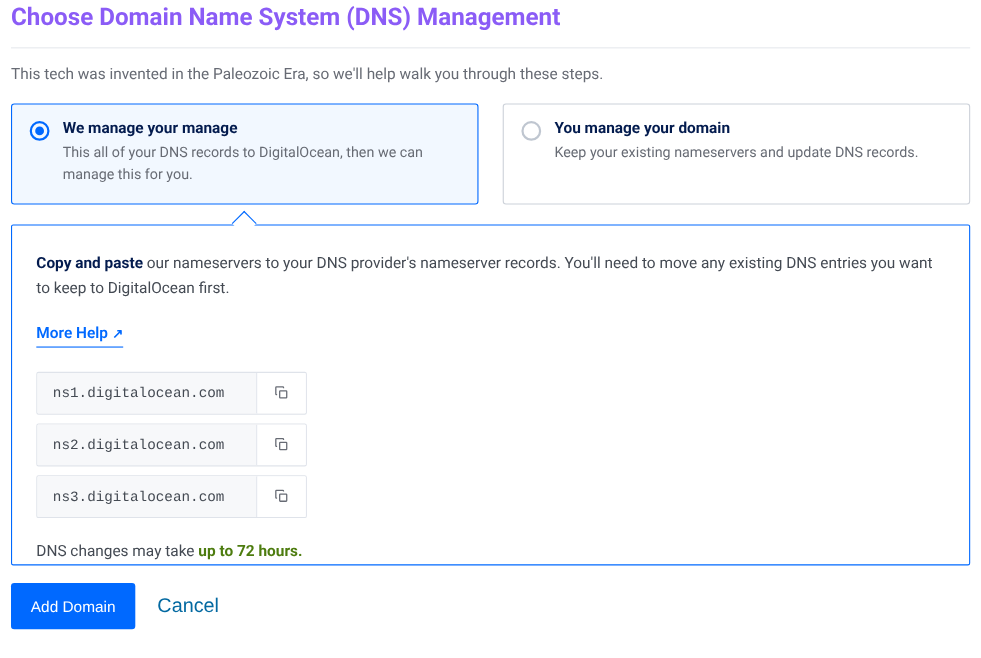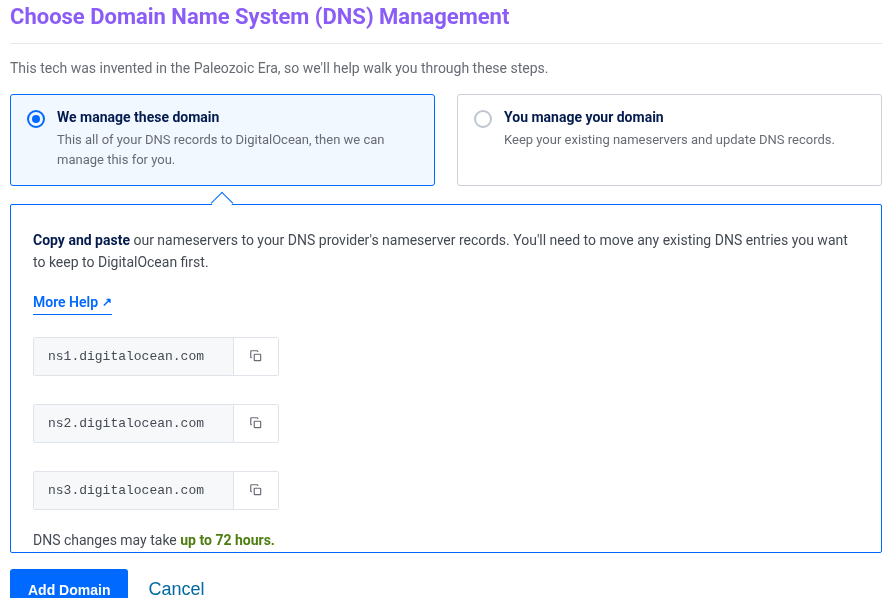--- a/index.html
+++ b/index.html
@@ -135,21 +135,21 @@
       border-bottom: 1px solid #0069ff;
       margin-bottom: 22px;
     }
     .more-help-arrow {
       font-size: 12px;
     }
 
     .ns-list {
       display: flex;
       flex-direction: column;
-      gap: 28px;
+      gap: 8px;
       margin-bottom: 22px;
     }
     .ns-row {
       display: flex;
       align-items: stretch;
       width: 246px;
       border: 1px solid #dfe3ea;
       border-radius: 2px;
       overflow: hidden;
     }
@@ -191,21 +191,21 @@
       margin-top: 16px;
       display: flex;
       align-items: center;
       gap: 20px;
     }
     .btn-primary {
       background: #0069ff;
       color: #fff;
       border: none;
       font-size: 14px;
-      font-weight: 700;
+      font-weight: 400;
       padding: 13px 18px;
       border-radius: 3px;
       cursor: pointer;
     }
     .btn-cancel {
       background: none;
       border: none;
       color: #0369a1;
       font-size: 18px;
       font-weight: 400;
@@ -219,21 +219,21 @@
   <h1>Choose Domain Name System (DNS) Management</h1>
   <hr class="title-divider">
   <p class="intro-text">This tech was invented in the Paleozoic Era, so we'll help walk you through these steps.</p>
 
   <div class="option-row">
     <div class="option-card selected">
       <div class="radio-outer">
         <div class="radio-inner"></div>
       </div>
       <div class="option-text">
-        <div class="option-title">We manage these domain</div>
+        <div class="option-title">We manage your manage</div>
         <div class="option-desc">This all of your DNS records to DigitalOcean, then we can manage this for you.</div>
       </div>
     </div>
 
     <div class="option-card">
       <div class="radio-outer">
         
       </div>
       <div class="option-text">
         <div class="option-title">You manage your domain</div>

